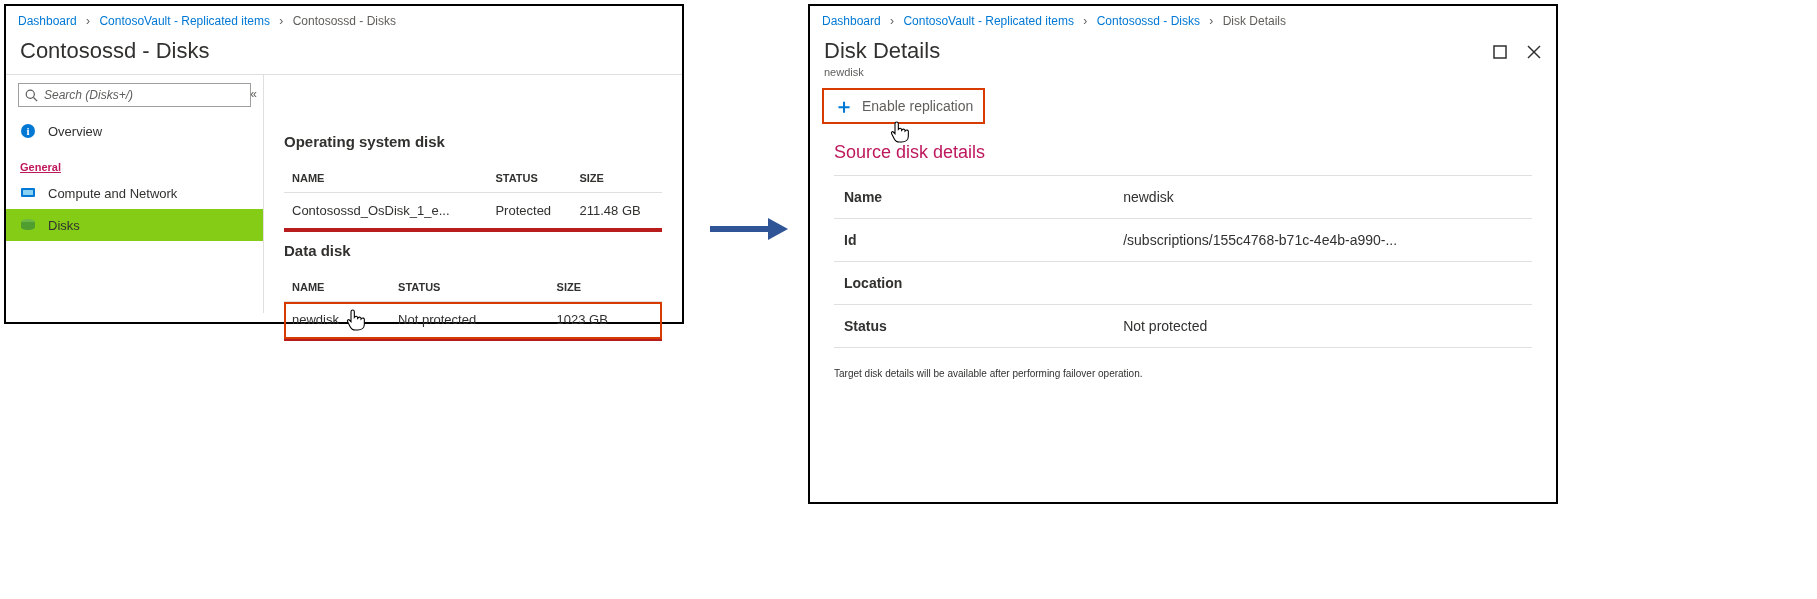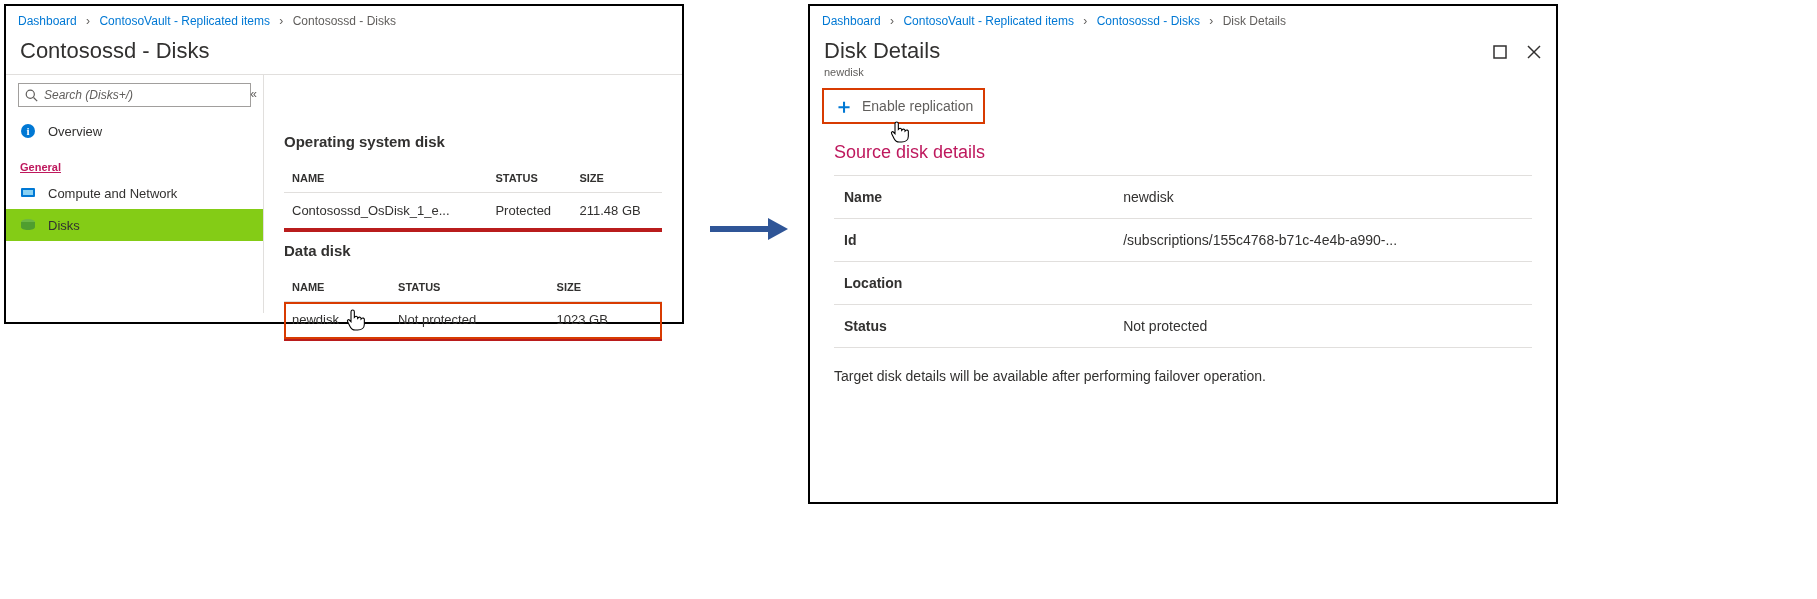--- a/index.html
+++ b/index.html
@@ -114,21 +114,21 @@
     margin-right: 8px; line-height: 1;
   }
   .sub-section-title {
     font-size: 18px; font-weight: 400; color: #be185d;
     padding: 14px 24px 4px;
   }
   .kv-table { width: calc(100% - 48px); margin: 8px 24px 0; border-collapse: collapse; font-size: 14px; }
   .kv-table tr { border-top: 1px solid #e1dfdd; border-bottom: 1px solid #e1dfdd; }
   .kv-table td { padding: 13px 10px; }
   .kv-table td.k { font-weight:600; width: 40%; }
-  .info-text { padding: 20px 24px; font-size: 14px; color: #323130; }
+  .info-text { padding: 20px 24px; font-size: 10px; color: #323130; }
   .cursor-hand2 { position:absolute; left:66px; top:30px; pointer-events:none; }
 </style>
 </head>
 <body>
 
 <div class="panel-left">
 
   <div class="breadcrumb">
     <a>Dashboard</a>
     <span class="sep">›</span>

